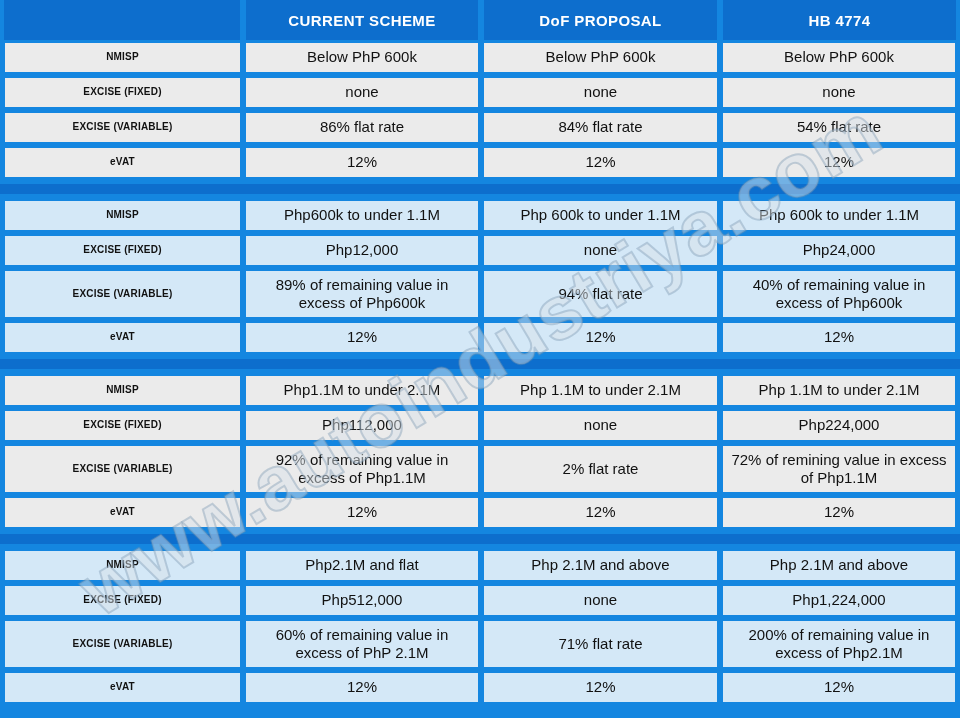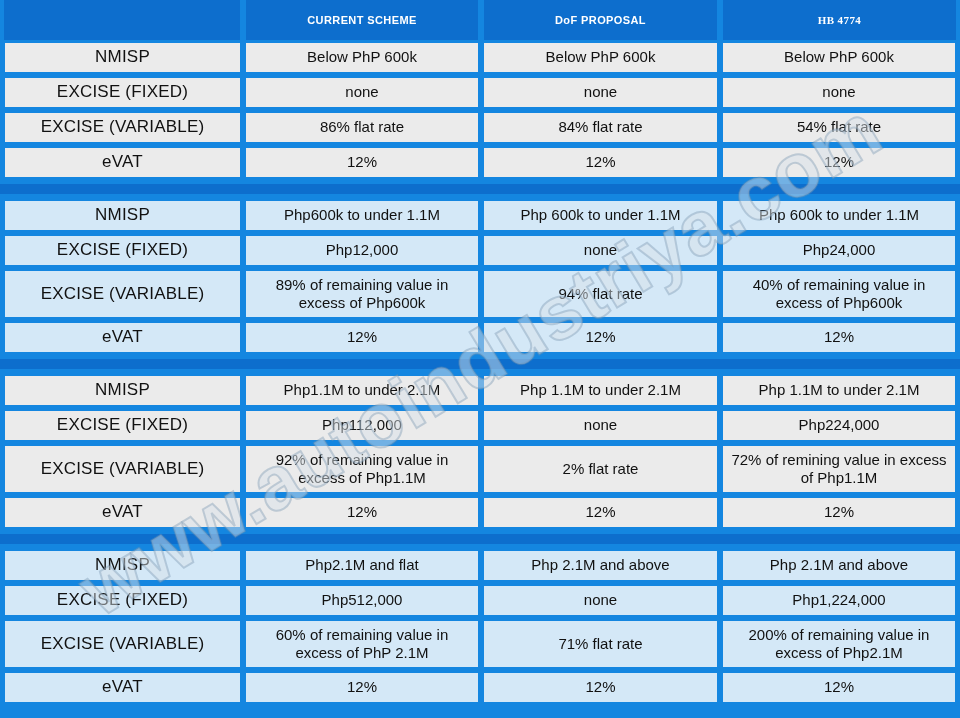--- a/index.html
+++ b/index.html
@@ -53,37 +53,36 @@
 
   col.c1 { width: 243px; }
   col.c2 { width: 238px; }
   col.c3 { width: 239px; }
   col.c4 { width: 240px; }
 
   
   tr.head-row > th {
     background: #0d6ecd;
     color: #ffffff;
-    font-size: 11px;
+    font-size: 15px;
     font-weight: bold;
     letter-spacing: 0.4px;
     text-align: center;
     height: 40px;
     padding: 0 4px;
     border: 0;
     border-left: 3px solid #1486e0;
     border-right: 3px solid #1486e0;
     box-sizing: border-box;
   }
   tr.head-row > th.blank {
     border-left: 4px solid #1486e0;
   }
   tr.head-row > th.last {
     border-right: 4px solid #1486e0;
-    font-family: Liberation Serif, serif;
   }
 
   
   tr.gap-row > td {
     height: 18px;
     padding: 0;
     background: #0d6ecd;
     border-top: 4px solid #1486e0;
     border-bottom: 4px solid #1486e0;
     box-sizing: border-box;
@@ -98,22 +97,22 @@
     padding: 4px 6px;
     line-height: 1.22;
     border-left: 3px solid #1486e0;
     border-right: 3px solid #1486e0;
     border-top: 3px solid #1486e0;
     border-bottom: 3px solid #1486e0;
     box-sizing: border-box;
   }
   td.cell.first {
     border-left: 5px solid #1486e0;
-    font-weight: normal;
-    font-size: 17px;
+    font-weight: bold;
+    font-size: 10px;
     letter-spacing: 0.2px;
   }
   td.cell.last {
     border-right: 5px solid #1486e0;
   }
 
   
   tr.tint-gray td.cell { background: #ebebeb; }
   tr.tint-blue td.cell { background: #d4e8f7; }
 

